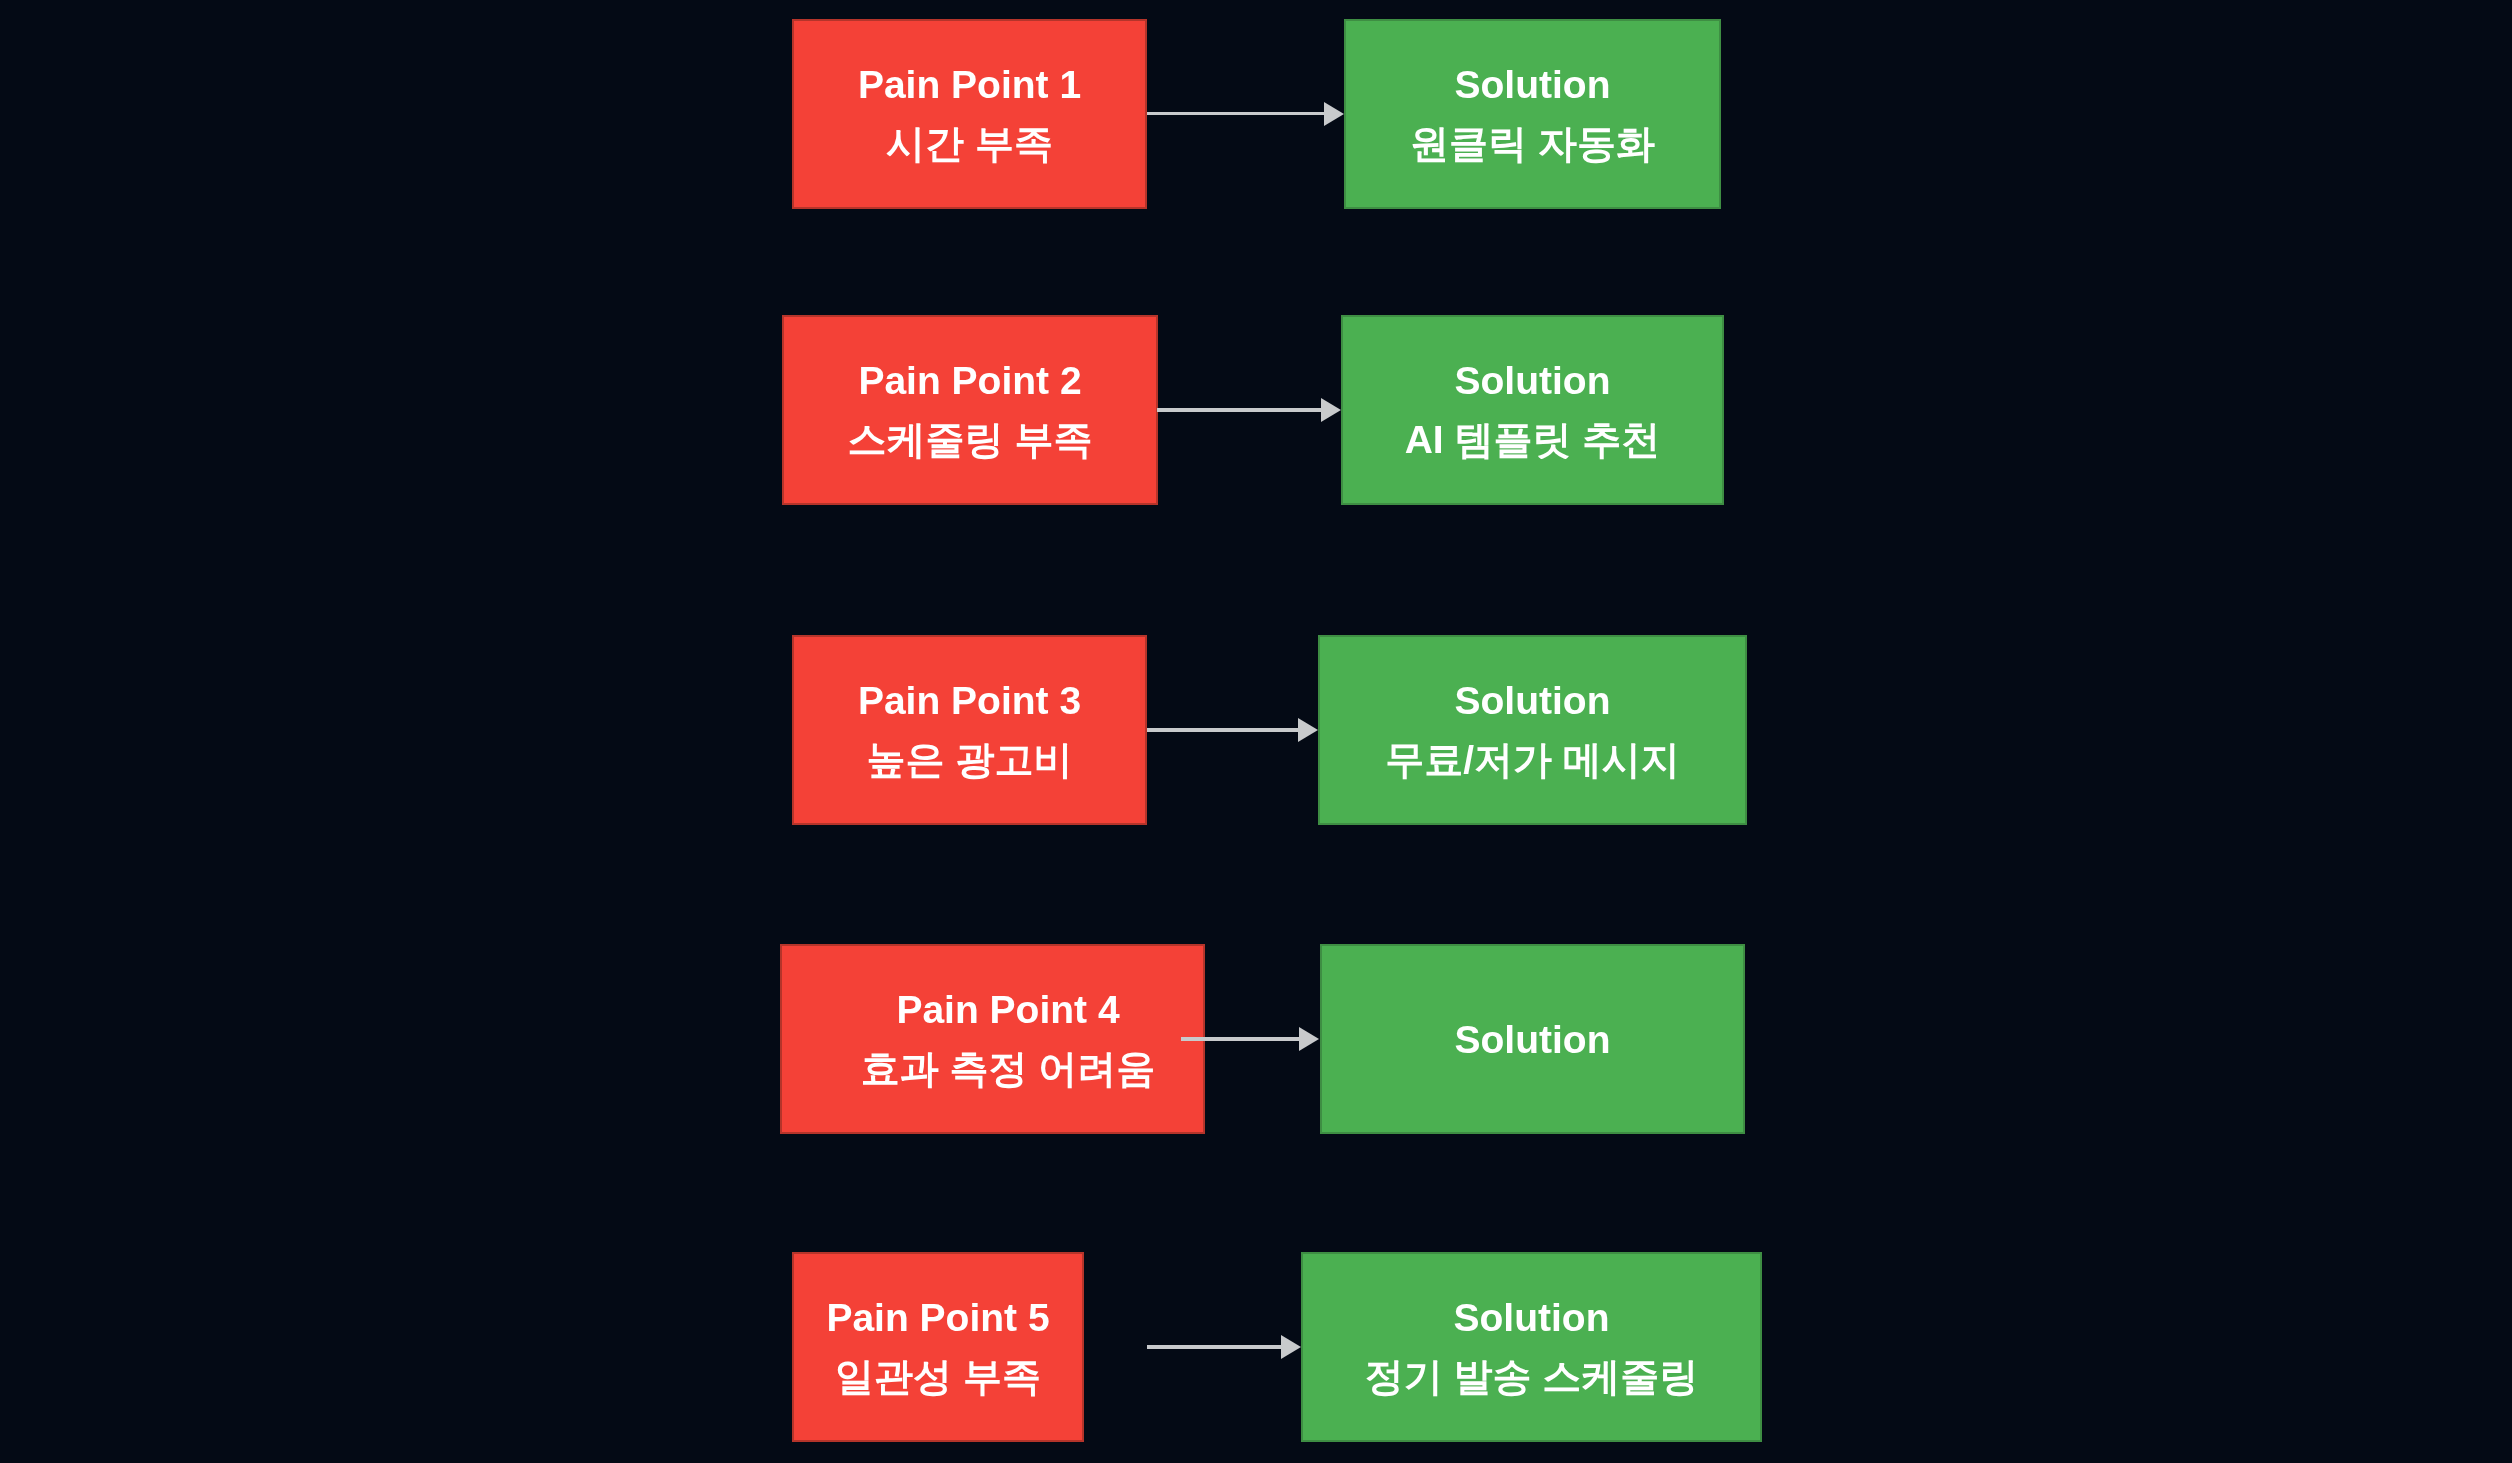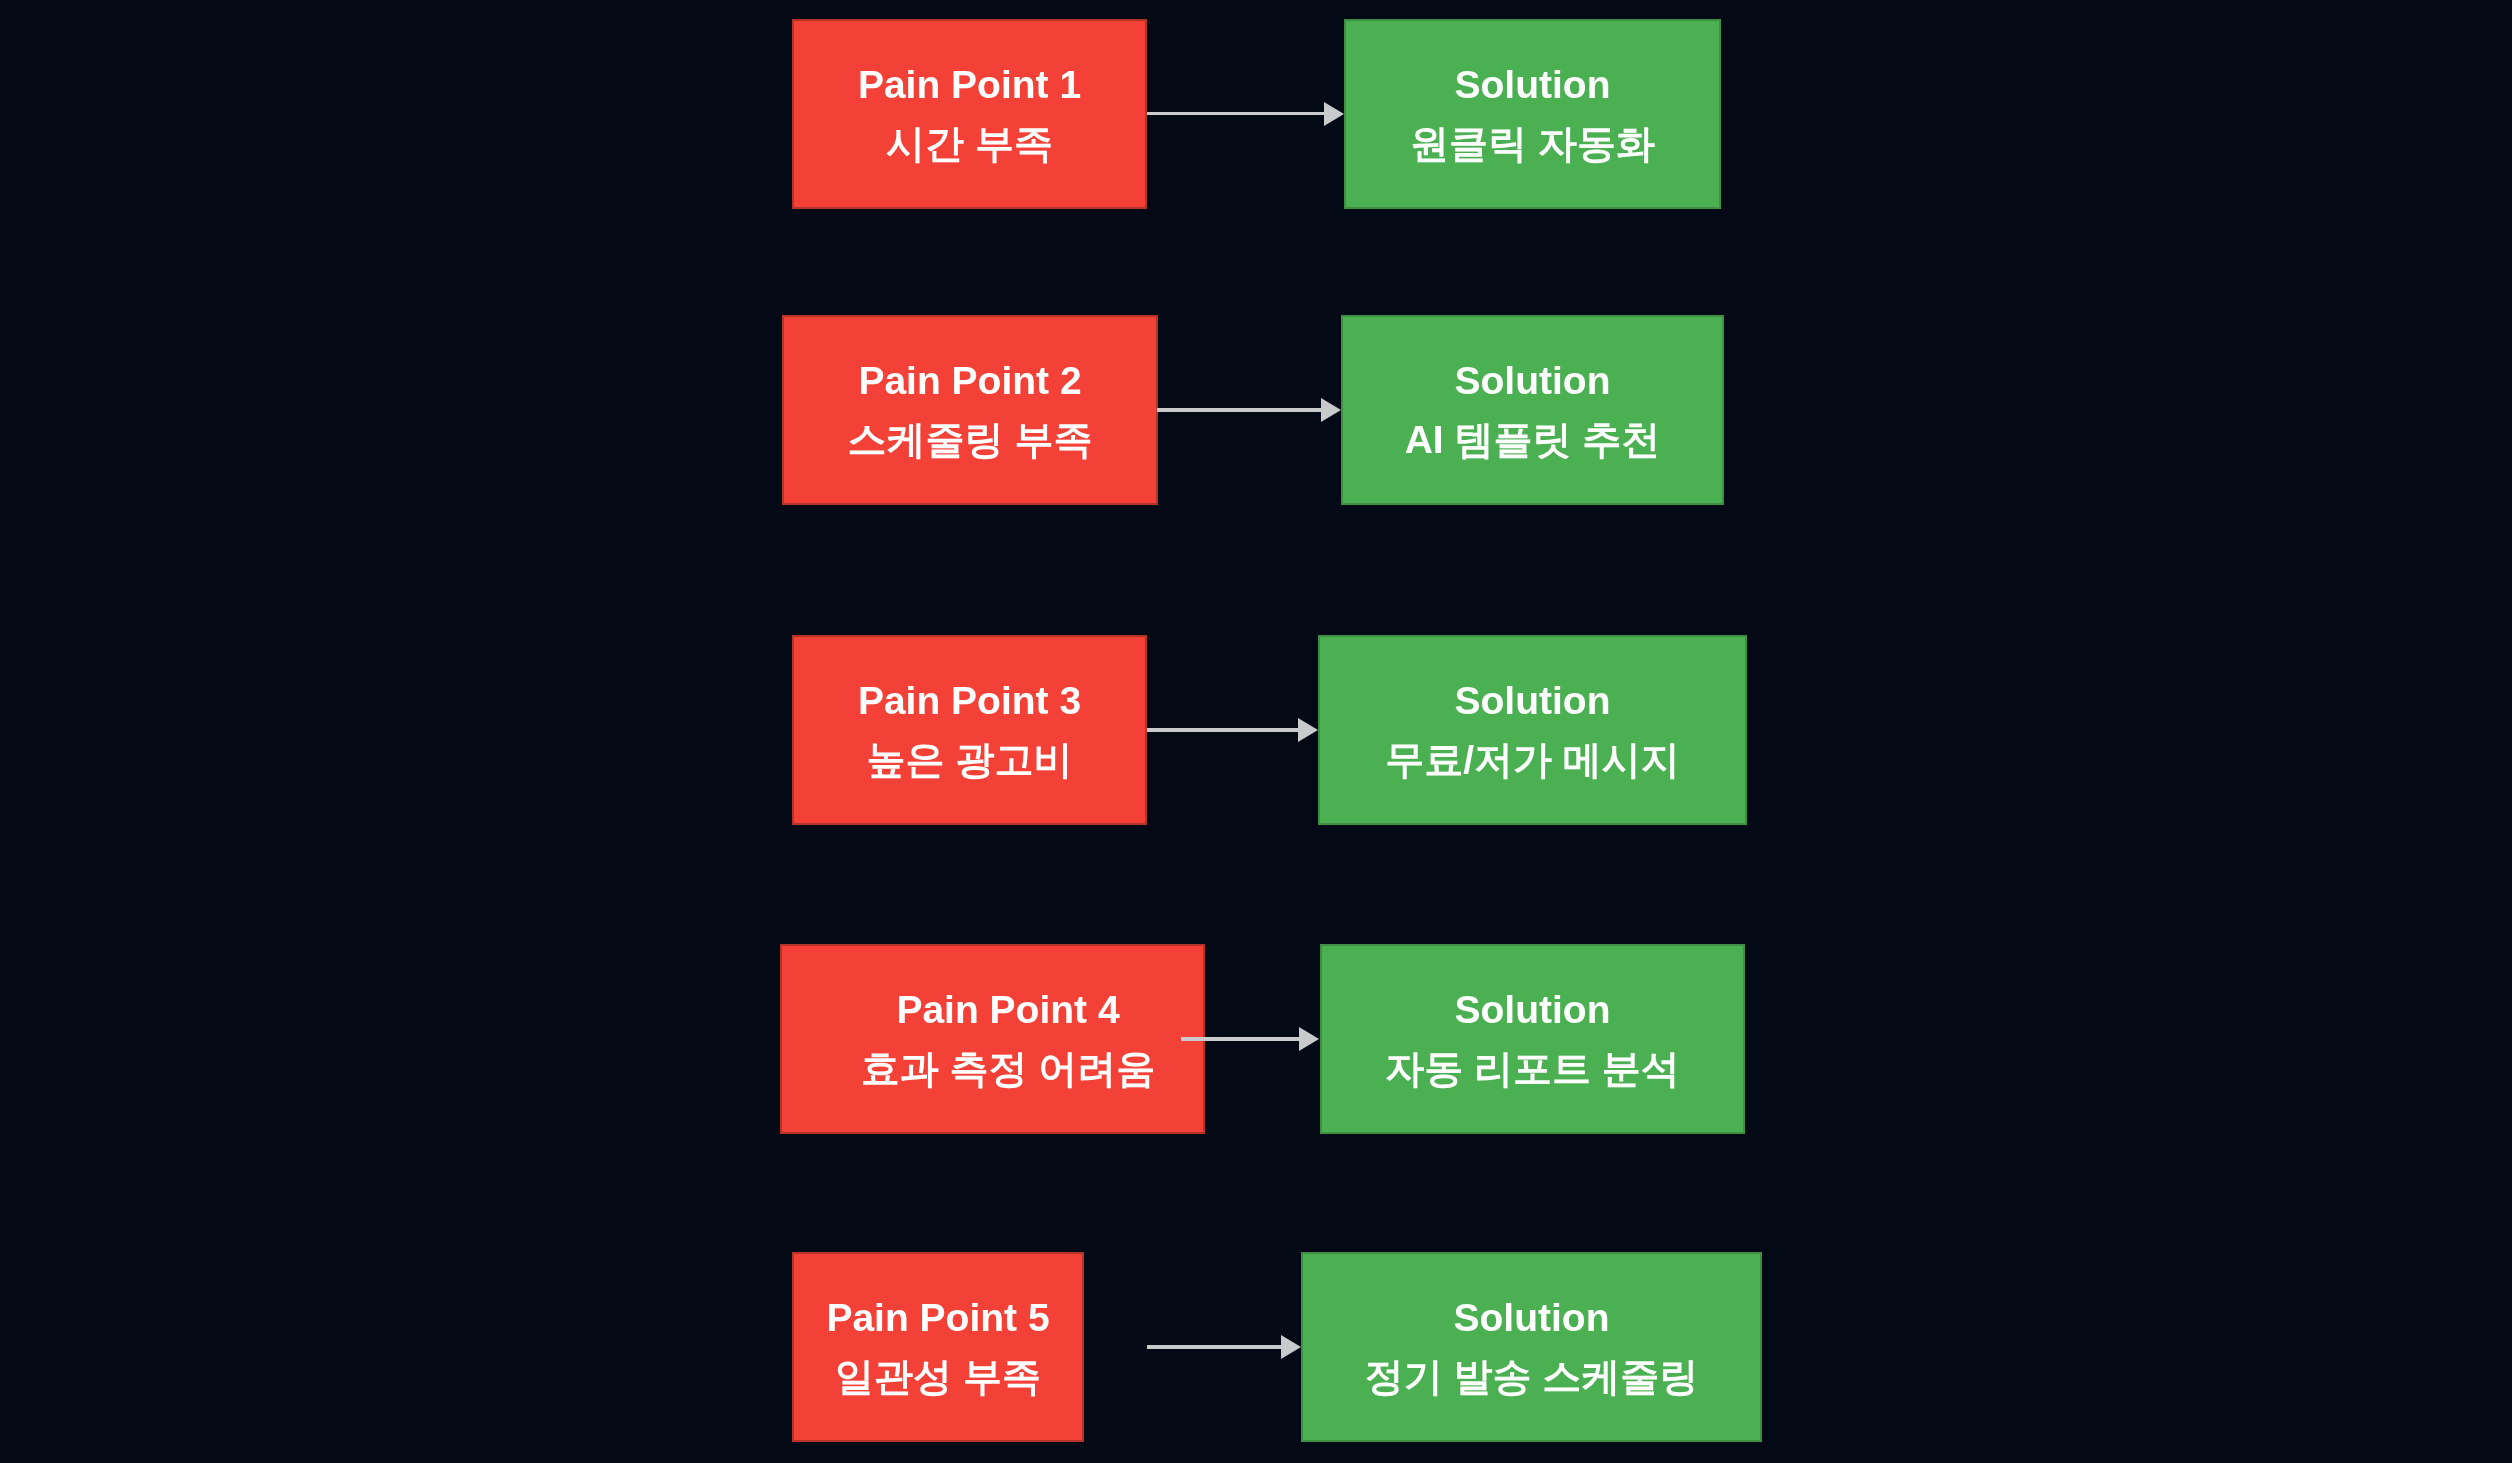--- a/index.html
+++ b/index.html
@@ -91,21 +91,20 @@
   </div>
 
   <div class="row r4">
     <div class="box pain">
       <div>Pain Point 4</div>
       <div>효과 측정 어려움</div>
     </div>
     <div class="arrow"></div>
     <div class="box solution">
       <div>Solution</div>
-      <div>자동 리포트 분석</div>
     </div>
   </div>
 
   <div class="row r5">
     <div class="box pain">
       <div>Pain Point 5</div>
       <div>일관성 부족</div>
     </div>
     <div class="arrow"></div>
     <div class="box solution">

